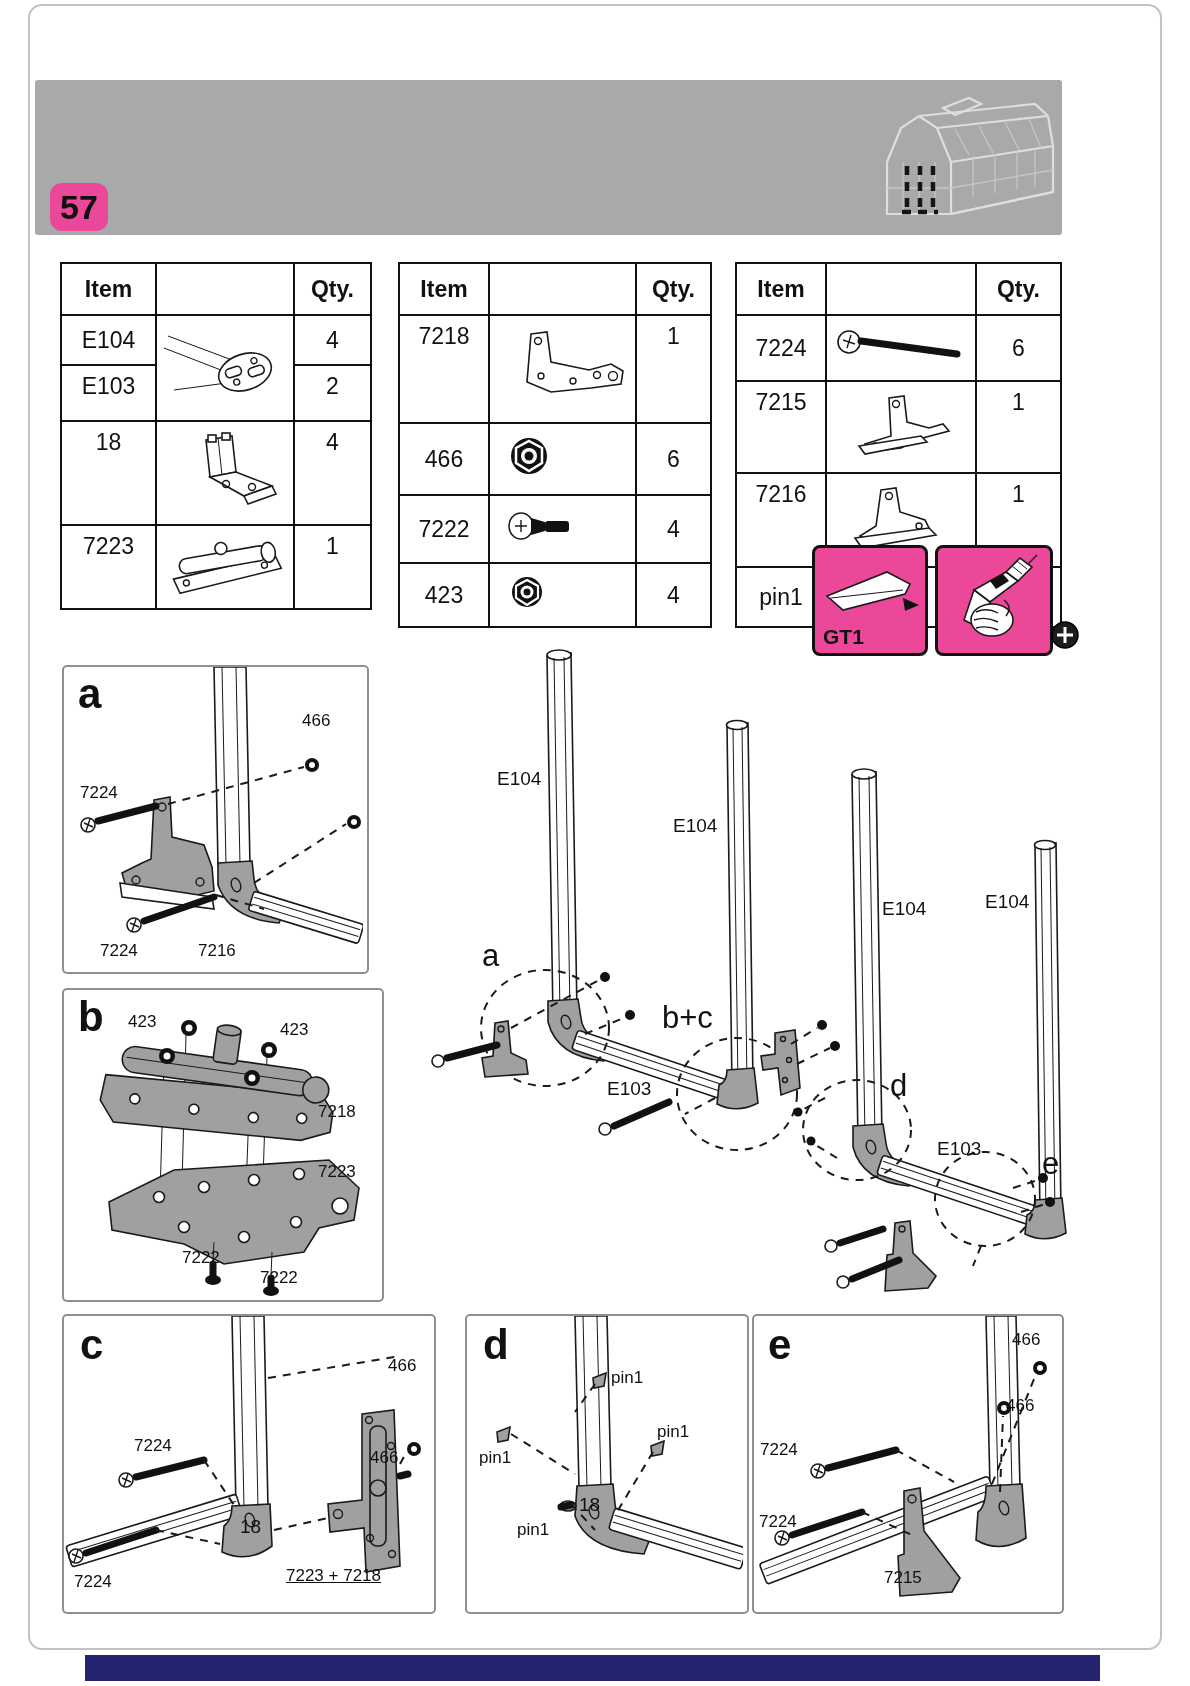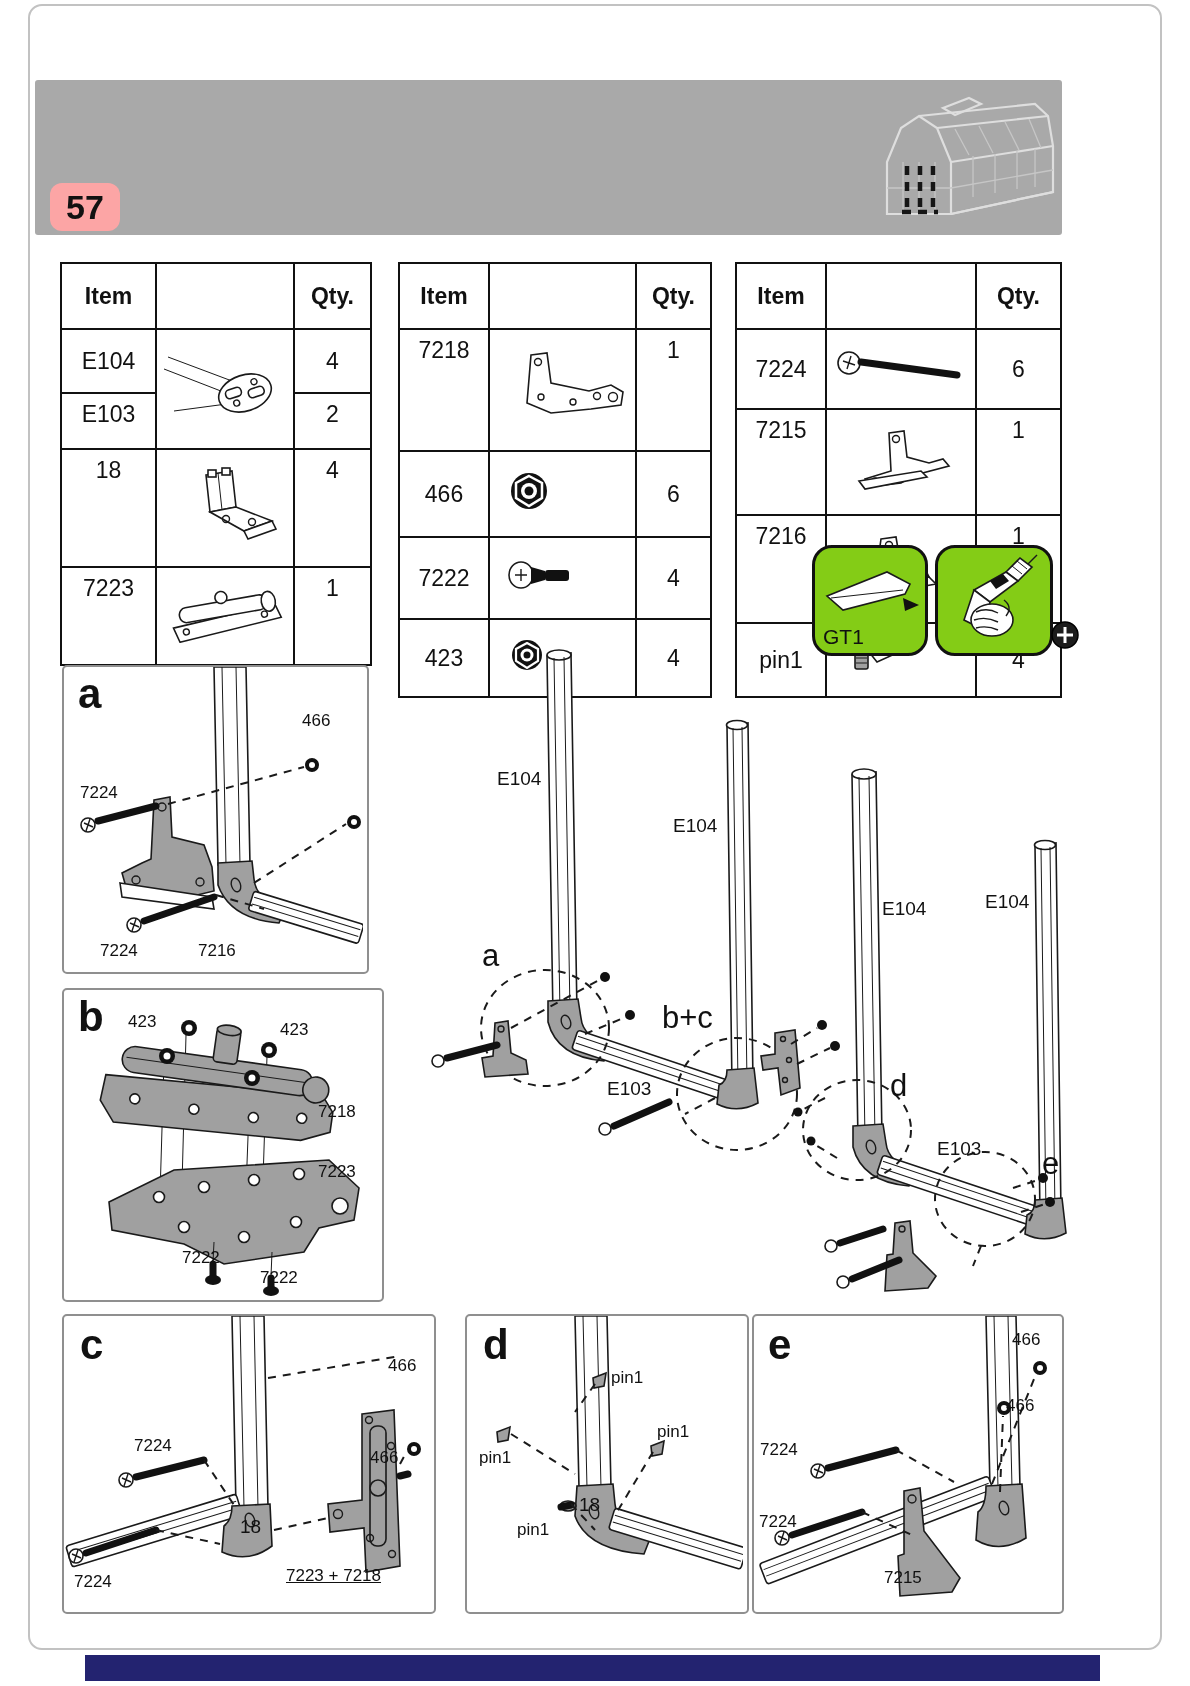--- a/index.html
+++ b/index.html
@@ -1,32 +1,32 @@
 <!DOCTYPE html>
 <html><head>
 <meta charset="utf-8">
 <style>
   html,body{margin:0;padding:0;background:#fff;}
   body{width:1190px;height:1686px;position:relative;font-family:"Liberation Sans",sans-serif;color:#111;overflow:hidden;}
   .abs{position:absolute;}
   .page-frame{left:28px;top:4px;width:1130px;height:1642px;border:2px solid #c2c2c2;border-radius:14px;}
   .header-band{left:35px;top:80px;width:1027px;height:155px;background:#a9a9a9;border-radius:3px;}
-  .step-badge{left:50px;top:183px;width:70px;height:48px;background:#fca5a5;border-radius:12px;display:flex;align-items:center;justify-content:center;font-weight:bold;font-size:34px;}
+  .step-badge{left:50px;top:183px;width:58px;height:48px;background:#ec4899;border-radius:12px;display:flex;align-items:center;justify-content:center;font-weight:bold;font-size:34px;}
   
   table.pt{position:absolute;border-collapse:collapse;table-layout:fixed;background:#fff;}
-  table.pt td{border:2px solid #111;text-align:center;vertical-align:middle;font-size:23px;padding:15px 2px;overflow:hidden;}
+  table.pt td{border:2px solid #111;text-align:center;vertical-align:middle;font-size:23px;padding:8px 2px;overflow:hidden;}
   table.pt tr.hd td{font-weight:bold;height:34px;}
   table.pt td.vt{vertical-align:top;padding-top:7px;}
   
   .panel{border:2px solid #8f8f8f;border-radius:5px;background:#fff;}
   .ptitle{position:absolute;font-weight:bold;font-size:42px;line-height:1;}
   .callout{position:absolute;font-size:17px;white-space:nowrap;}
   .biglbl{position:absolute;font-size:31px;white-space:nowrap;}
   .midlbl{position:absolute;font-size:19px;white-space:nowrap;}
-  .toolbox{border:3px solid #111;border-radius:20px;background:#84cc16;}
+  .toolbox{border:3px solid #111;border-radius:8px;background:#ec4899;font-weight:bold;}
   .gt1lbl{position:absolute;left:8px;bottom:4px;font-size:21px;}
   .footer-bar{left:85px;top:1655px;width:1015px;height:26px;background:#232370;}
   
   svg .s{stroke:#1a1a1a;stroke-width:1.6;fill:#fff;}
   svg .sg{stroke:#1a1a1a;stroke-width:1.6;fill:#a0a0a0;}
   svg .k{stroke:#1a1a1a;stroke-width:1.4;fill:none;}
   svg .thin{stroke:#1a1a1a;stroke-width:1;fill:none;}
   svg .d{stroke:#1a1a1a;stroke-width:2;fill:none;stroke-dasharray:8 7;}
   svg .b{fill:#111;stroke:none;}
   svg .scr{stroke:#111;stroke-width:7;stroke-linecap:round;}

